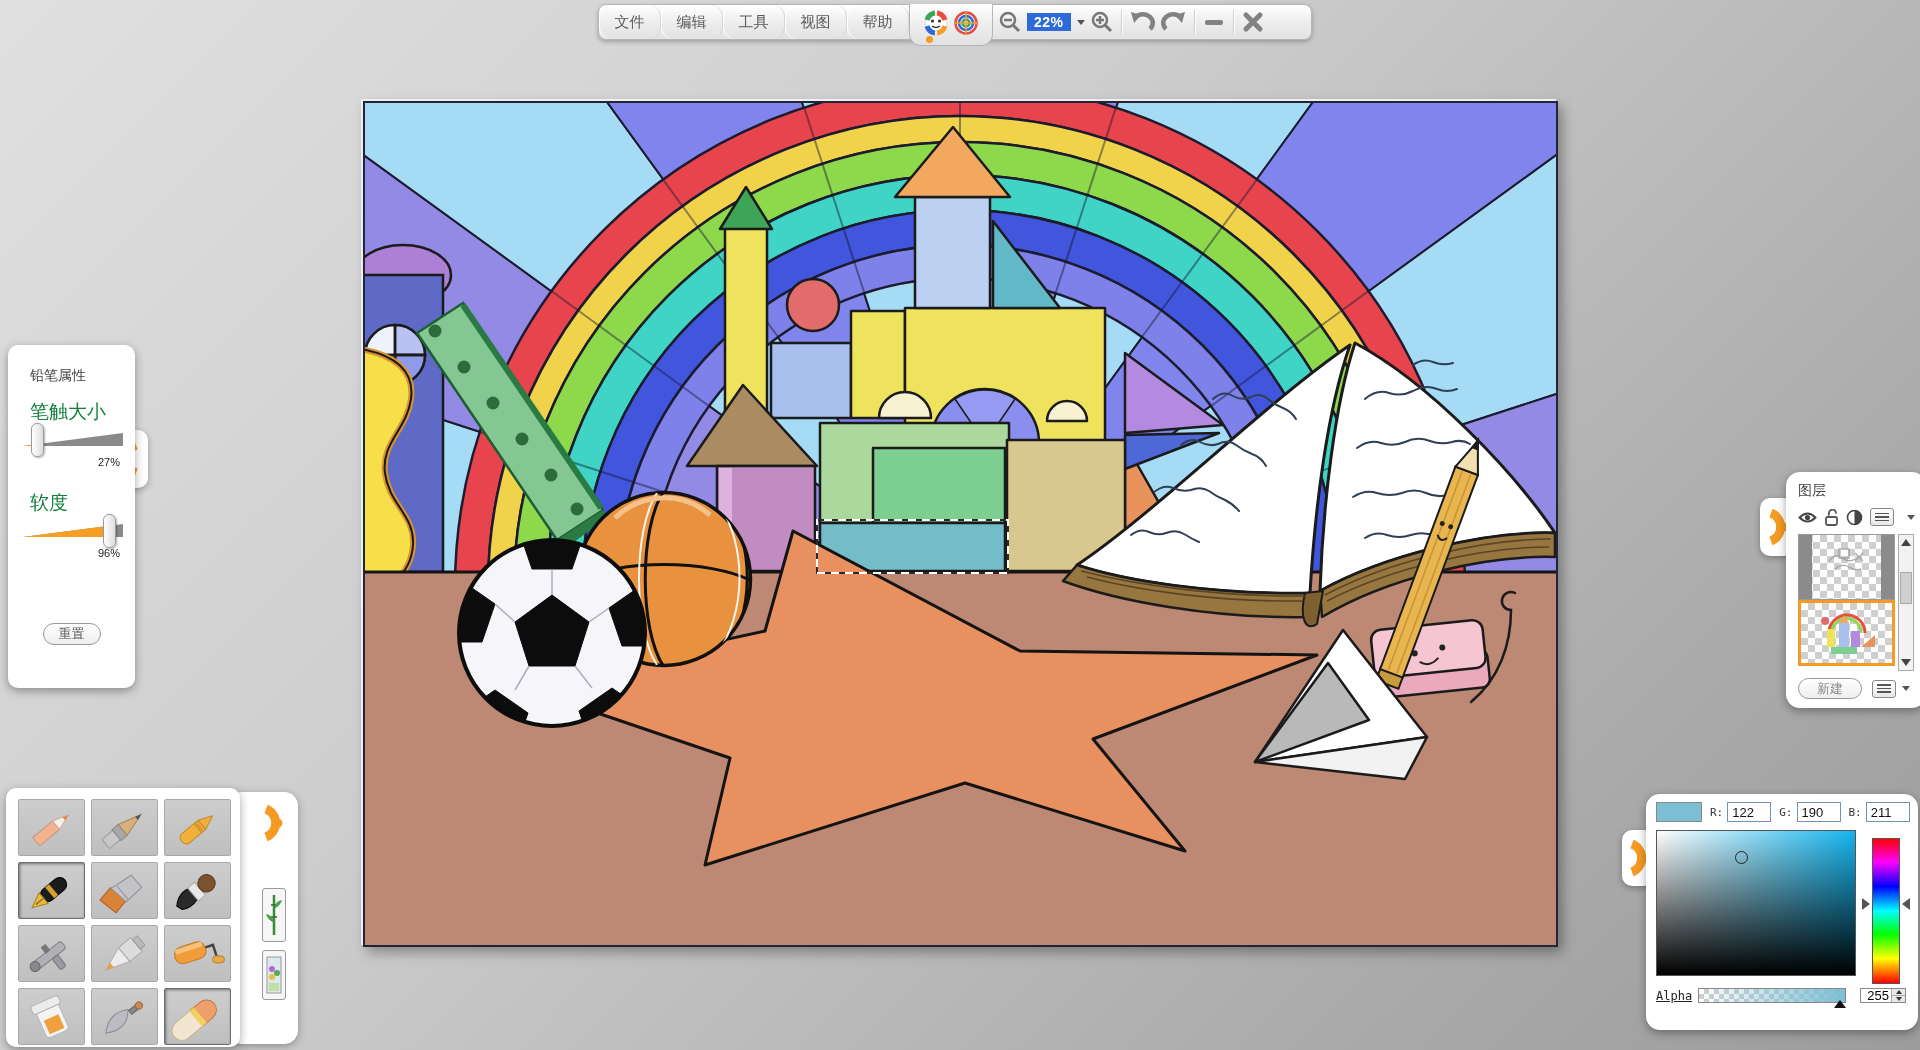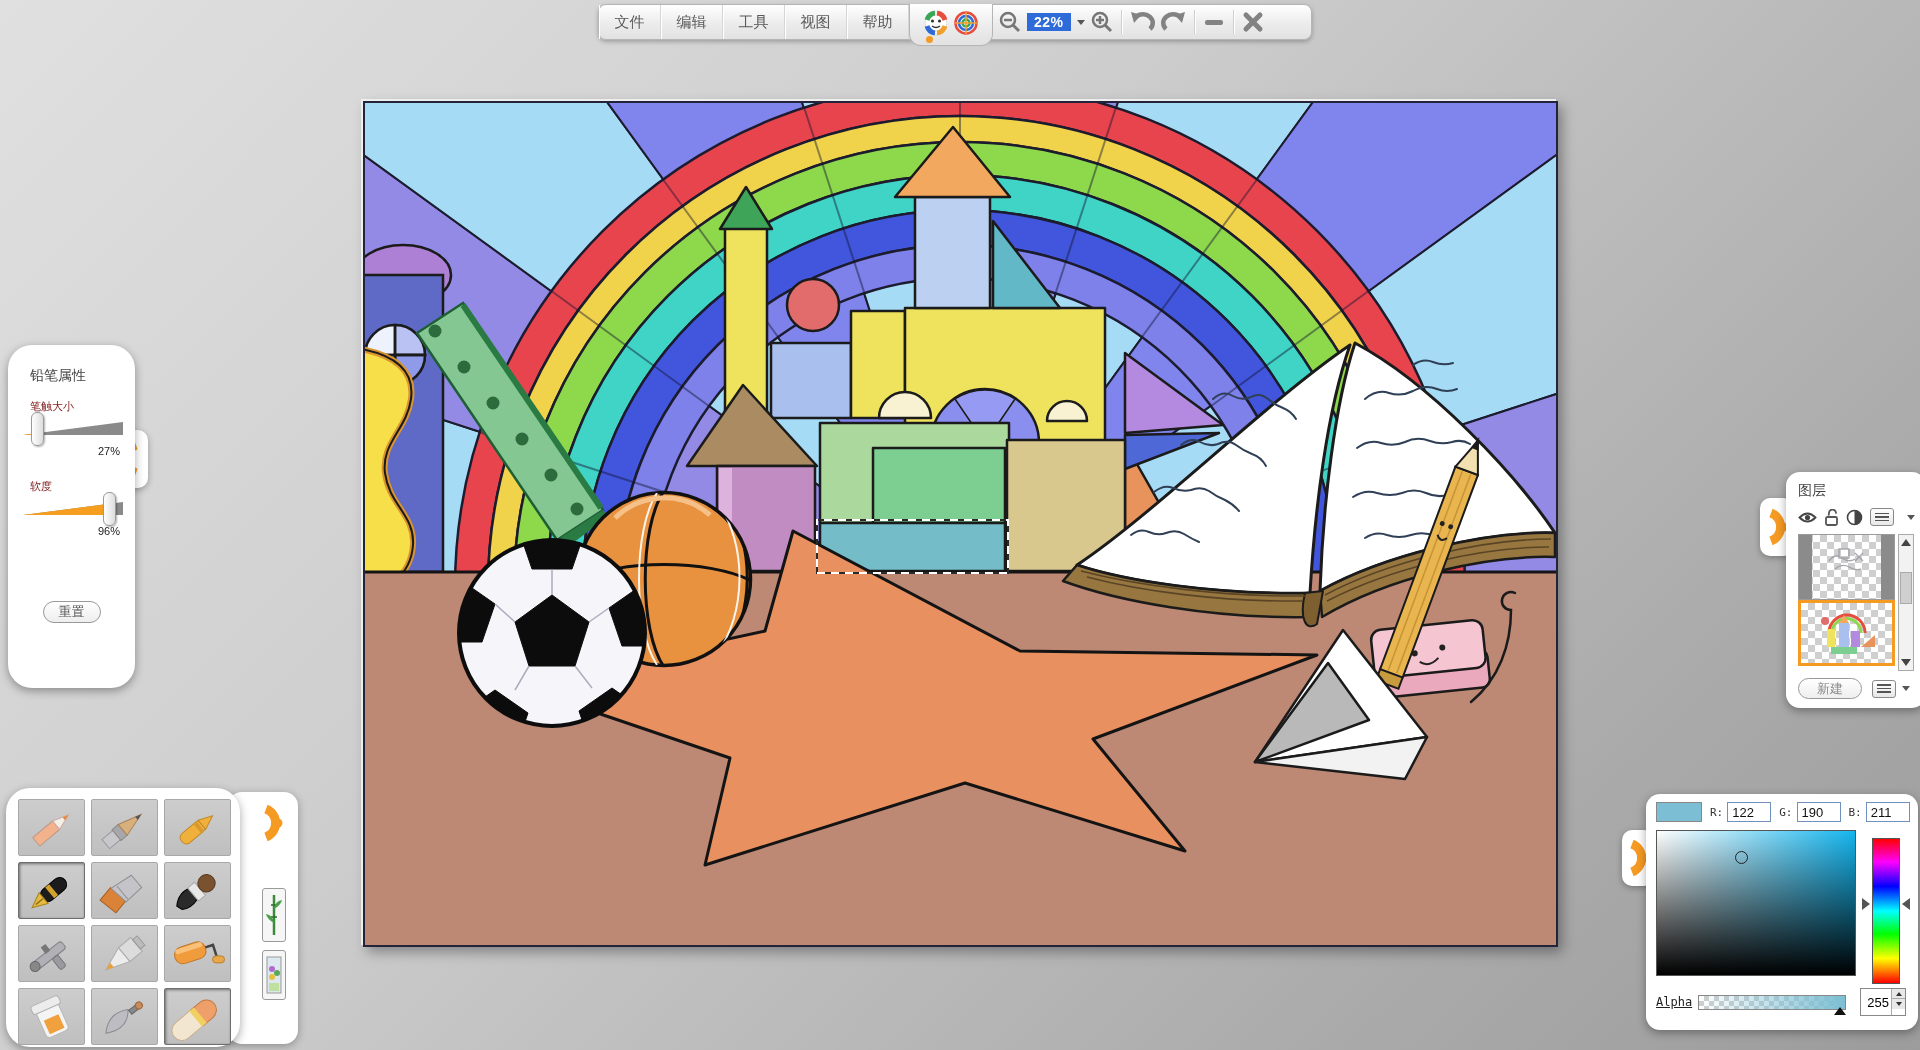--- a/index.html
+++ b/index.html
@@ -7,50 +7,50 @@
   body { font-family:"Liberation Sans","DejaVu Sans",sans-serif; }
   #stage { position:relative; width:1920px; height:1050px;
            background:linear-gradient(135deg,#e0e0e0 0%,#cdcdcd 40%,#aaaaaa 80%,#9c9c9c 100%); }
 
   
   .toolbar { position:absolute; left:598px; top:4px; width:714px; height:36px;
     background:linear-gradient(#ffffff,#ececec 55%,#e2e2e2);
     border:1px solid #b5b5b5; border-radius:8px; box-shadow:0 2px 4px rgba(0,0,0,.25);
     display:flex; align-items:stretch; }
   .menu-item { width:62px; display:flex; align-items:center; justify-content:center;
-    font-size:15px; color:#5a5a5a; border-right:1px solid #d6d6d6; box-shadow:1px 0 0 #fff inset; cursor:default;}
+    font-size:15px; color:#5a5a5a; border-right:1px solid #d6d6d6; box-shadow:1px 0 0 #fff inset; cursor:default;border-radius:12px;}
   .logo-area { position:relative; width:84px; height:42px; margin-top:-1px;
     background:linear-gradient(#ffffff,#ececec 55%,#e2e2e2);
     border:1px solid #b5b5b5; border-top:none; border-radius:0 0 12px 12px;
     display:flex; align-items:center; justify-content:center; gap:4px; }
   .logo-dot { position:absolute; left:16px; bottom:2px; width:7px; height:7px; border-radius:50%; background:#f59a23;}
   .tb-btn { width:34px; display:flex; align-items:center; justify-content:center; }
   .sep { width:1px; background:#cfcfcf; box-shadow:1px 0 0 #ffffff; height:24px; margin:auto 2px;}
   .zoom-box { margin:auto 0; display:flex; align-items:center; }
   .zoom-value { background:#2e6bd8; color:#fff; font-size:14px; font-weight:bold;
     padding:1px 7px; letter-spacing:.5px; }
   .caret { width:0; height:0; border-left:4px solid transparent; border-right:4px solid transparent;
     border-top:5px solid #555; margin-left:6px; }
 
   
   .canvas-wrap { position:absolute; left:363px; top:101px; width:1195px; height:846px;
     border:2px solid #23233a; background:#fff;
     box-shadow:-2px -2px 0 #eeeeee, 4px 5px 12px rgba(0,0,0,.35); }
   .canvas-wrap svg { display:block; }
 
   
-  .panel { position:absolute; background:#fff; border-radius:24px;
+  .panel { position:absolute; background:#fff; border-radius:10px;
     box-shadow:0 3px 10px rgba(0,0,0,.35); }
   .side-tab { position:absolute; background:#fff; border-radius:10px;
     box-shadow:0 2px 6px rgba(0,0,0,.3); display:flex; align-items:center; justify-content:center;}
 
   
   .pencil-panel { left:8px; top:345px; width:127px; height:343px; padding:14px 0 0 0; }
   .pencil-title { font-size:14px; color:#444; margin:8px 0 14px 22px; }
-  .slider-label { font-size:11px; color:#7f1d1d; margin:0 0 8px 22px; }
+  .slider-label { font-size:19px; color:#15803d; margin:0 0 8px 22px; }
   .slider-row { position:relative; width:100px; height:15px; margin-left:15px; }
   .slider-thumb { position:absolute; top:-10px; width:13px; height:34px; background:linear-gradient(90deg,#fff,#ddd);
     border:1px solid #9a9a9a; border-radius:6px; box-shadow:1px 1px 2px rgba(0,0,0,.3); cursor:pointer;}
   .slider-value { font-size:11px; color:#222; text-align:right; width:112px; margin:8px 0 22px 0; }
   .reset-btn { display:block; margin:64px auto 0 auto; width:58px; height:22px; border:1px solid #999;
     border-radius:11px; background:linear-gradient(#fff,#eee); font-size:13px; color:#555; cursor:pointer;}
 
   
   .palette-strip { left:228px; top:792px; width:70px; height:252px; border-radius:14px;
     position:absolute; background:#fff; box-shadow:0 2px 8px rgba(0,0,0,.3); }
@@ -109,21 +109,21 @@
   .alpha-row { display:flex; align-items:center; margin-top:12px; }
   .alpha-label { font-family:"DejaVu Sans Mono",monospace; font-size:12px; color:#222; width:42px;text-decoration:underline;}
   .alpha-track { position:relative; width:148px; height:15px; border:1px solid #888;
     background-color:#fff;
     background-image:linear-gradient(to right,rgba(124,191,212,0),rgba(124,191,212,1)),
       linear-gradient(45deg,#cfcfcf 25%,transparent 25%,transparent 75%,#cfcfcf 75%),
       linear-gradient(45deg,#cfcfcf 25%,transparent 25%,transparent 75%,#cfcfcf 75%);
     background-size:100% 100%, 10px 10px, 10px 10px; background-position:0 0,0 0,5px 5px; cursor:pointer;}
   .alpha-marker { position:absolute; right:-1px; bottom:-6px; width:0; height:0;
     border-left:6px solid transparent; border-right:6px solid transparent; border-bottom:8px solid #111; }
-  .spinner { display:flex; margin-left:14px; border:1px solid #888; background:#fff; height:28px; }
+  .spinner { display:flex; margin-left:14px; border:1px solid #888; background:#fff; height:15px; }
   .spin-value { width:30px; border:none; font-size:13px; text-align:right; padding-right:2px;}
   .spin-btns { display:flex; flex-direction:column; border-left:1px solid #aaa; }
   .spin-btns div { width:13px; height:10px; background:#e8e8e8; display:flex; align-items:center; justify-content:center; cursor:pointer; }
   .spin-btns .up { border-bottom:1px solid #aaa; }
   .tri-up { width:0;height:0;border-left:3px solid transparent;border-right:3px solid transparent;border-bottom:4px solid #333;}
   .tri-down { width:0;height:0;border-left:3px solid transparent;border-right:3px solid transparent;border-top:4px solid #333;}
 </style>
 </head>
 <body>
 

